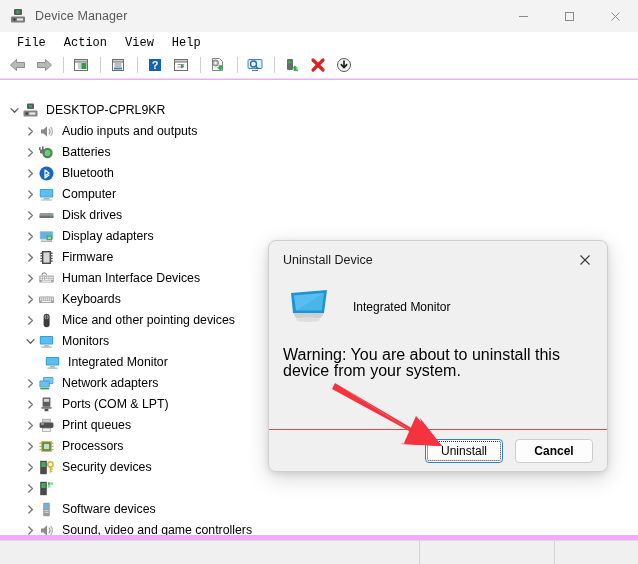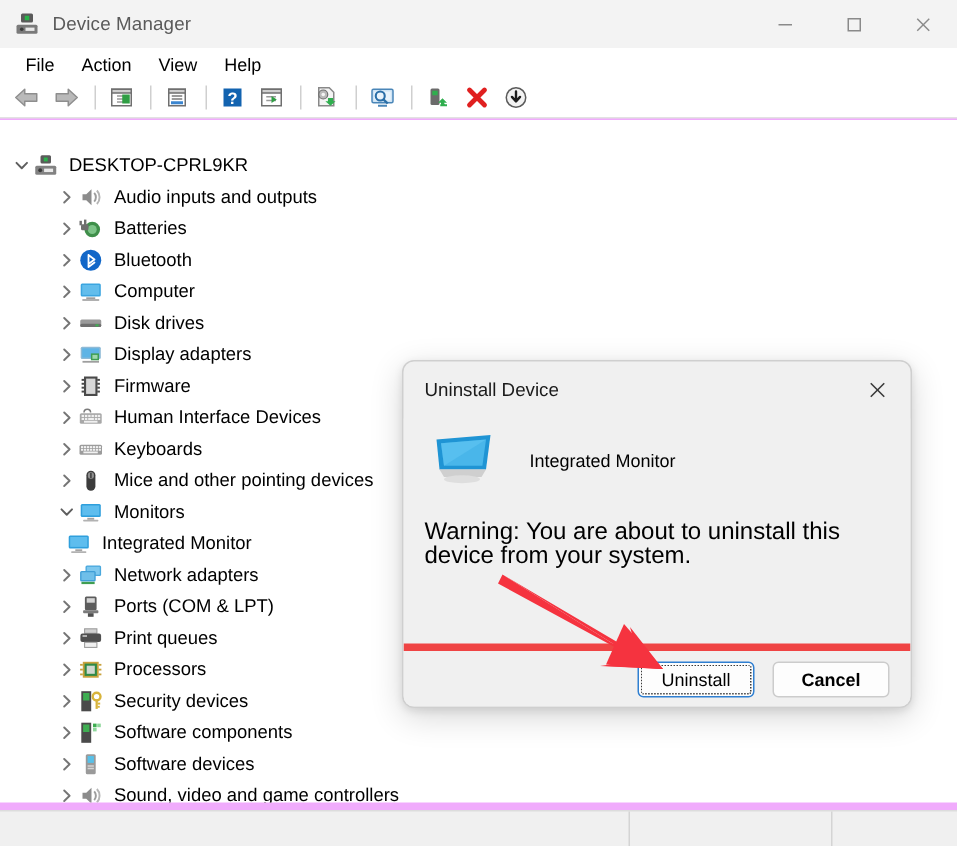--- a/index.html
+++ b/index.html
@@ -45,20 +45,21 @@
     position: absolute; top: 32px; left: 0;
     width: 638px; height: 22px;
     background: #ffffff;
     display: flex; align-items: center;
     padding-left: 8px;
   }
   .menu-item {
     font-size: 12px; color: #000;
     padding: 2px 9px;
     line-height: 16px;
+    font-family: Liberation Mono, monospace;
   }
 
   
   .toolbar {
     position: absolute; top: 52px; left: 0;
     width: 638px; height: 26px;
     background: #ffffff;
     display: flex; align-items: center;
     padding-left: 6px;
   }
@@ -99,21 +100,21 @@
     display: flex; align-items: center; justify-content: center;
     color: #6d6d6d; font-size: 9px;
   }
   .ic {
     width: 17px; height: 17px; flex: none;
     margin-right: 7px; position: relative;
   }
   .lbl { line-height: 17px; }
 
   .lvl0 { padding-left: 6px; }
-  .lvl1 { padding-left: 22px; margin-left: 14px; }
+  .lvl1 { padding-left: 22px; }
   .lvl2 { padding-left: 44px; }
 
   
   .statusbar {
     position: absolute; bottom: 0; left: 0;
     width: 638px; height: 24px;
     background: #f0f0f0;
     border-top: 1px solid #dcdcdc;
     display: flex;
   }
@@ -162,21 +163,21 @@
   }
   .dlg-warn {
     position: absolute; left: 14px; top: 68px;
     font-size: 16px; color: #000;
     width: 312px; line-height: 16px;
   }
   .dlg-footer {
     position: absolute; bottom: 0; left: 0;
     width: 100%; height: 42px;
     background: #f0f0f0;
-    border-top: 5px solid #ef4444;
+    border-top: 1px solid #ef4444;
     display: flex; align-items: center; justify-content: flex-end;
     padding-right: 14px;
   }
   .btn {
     height: 24px;
     font-size: 12px; color: #000;
     background: #fdfdfd;
     border: 1px solid #cccccc;
     border-radius: 4px;
     display: flex; align-items: center; justify-content: center;
@@ -708,21 +709,20 @@
       </span>
       <span class="ic">
         <svg width="17" height="17" viewBox="0 0 17 17">
           <rect x="2.2" y="1.8" width="6.6" height="13.4" fill="#4a4a4a"></rect>
           <rect x="3.4" y="3" width="4.2" height="5" fill="#3fae52"></rect>
           <rect x="10" y="2.4" width="2.4" height="2.4" fill="#3fae52"></rect>
           <rect x="12.8" y="2.4" width="2.4" height="2.4" fill="#8fd79c"></rect>
           <rect x="10" y="5.2" width="2.4" height="2.4" fill="#8fd79c"></rect>
         </svg>
       </span>
-      <span class="lbl">Software components</span>
     </div>
 
     <div class="row lvl1">
       <span class="chev">
         <svg width="9" height="9" viewBox="0 0 9 9">
             <path d="M2.8 1 L6.4 4.5 L2.8 8" fill="none" stroke="#767676" stroke-width="1.3" stroke-linecap="round" stroke-linejoin="round"></path>
           </svg>
       </span>
       <span class="ic">
         <svg width="17" height="17" viewBox="0 0 17 17">

